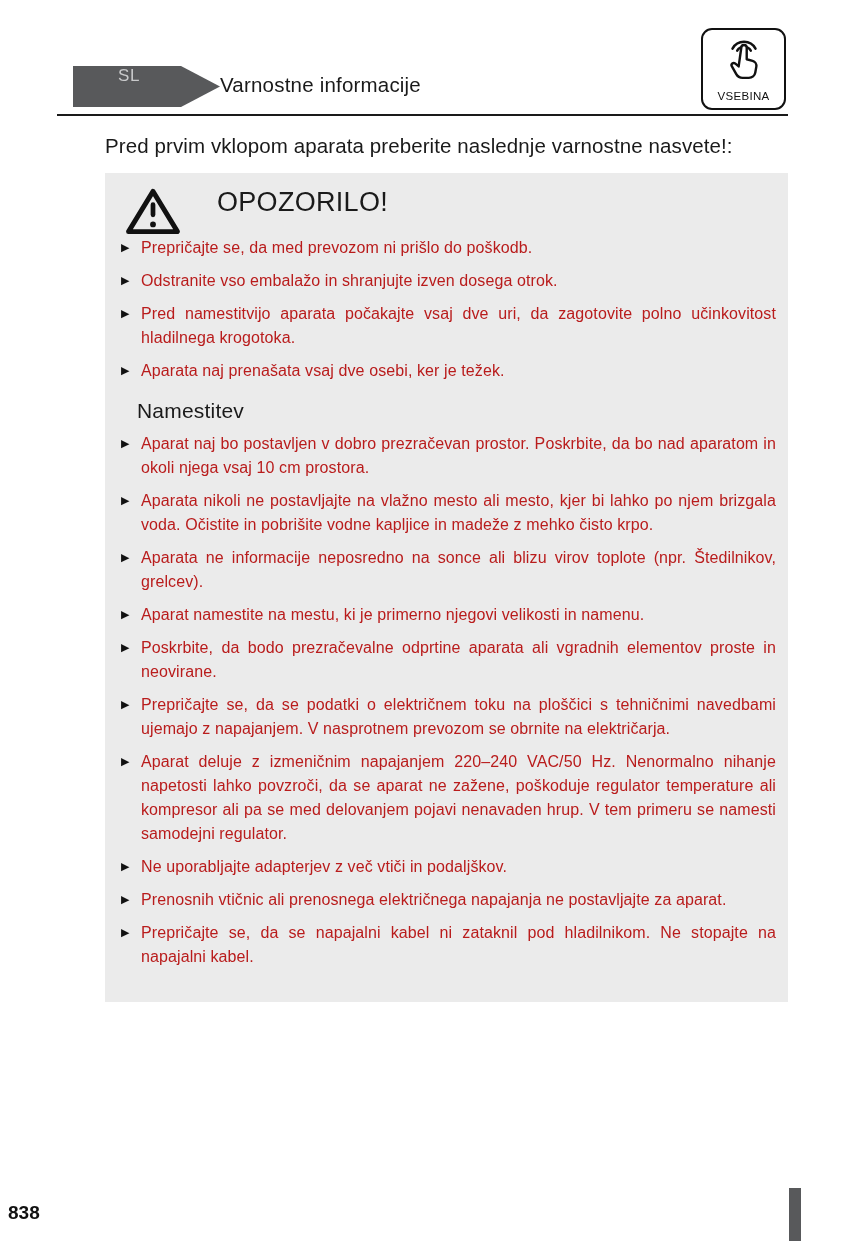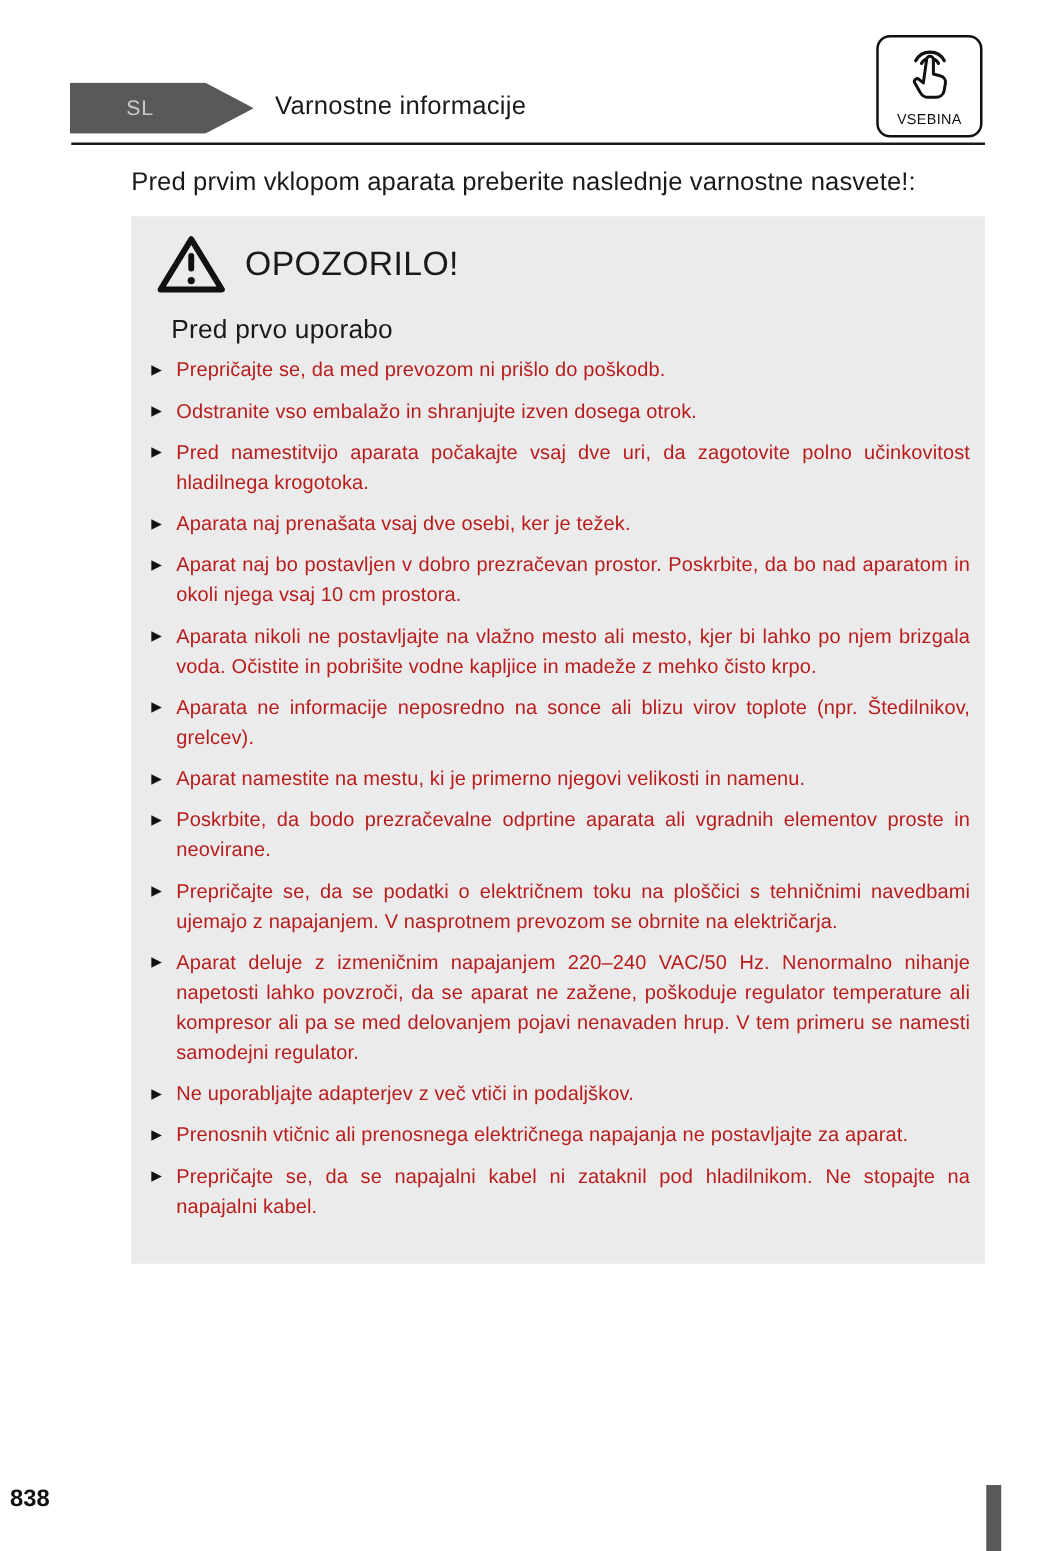--- a/index.html
+++ b/index.html
@@ -7,57 +7,57 @@
   body {
     position:relative;
     background:#fff;
     font-family:"Liberation Sans","DejaVu Sans",sans-serif;
     color:var(--text,#1a1a1a);
     overflow:hidden;
   }
 
   
   .lang-tab {
-    position:absolute; left:56px; top:66px; width:147px; height:41px;
+    position:absolute; left:73px; top:66px; width:147px; height:41px;
     background:var(--tab-gray,#58595b);
     clip-path:polygon(0 0, 108px 0, 100% 50%, 108px 100%, 0 100%);
-    display:flex; align-items:center;
+    display:flex; align-items:flex-start;
   }
   .lang-tab .lang-text { color:#c9cacb; font-size:17px; letter-spacing:.6px; margin-left:45px; }
   .page-title { position:absolute; left:220px; top:73px; font-size:20.5px; font-weight:400; letter-spacing:.2px; }
   .contents-button {
     position:absolute; top:28px; right:59px; width:85px; height:82px;
     border:2.5px solid #111; border-radius:11px; background:#fff;
     display:flex; flex-direction:column; align-items:center; justify-content:flex-end;
     padding-bottom:6px; cursor:pointer;
     font-family:inherit;
   }
   .contents-button svg { position:absolute; top:5px; left:50%; transform:translateX(-50%); }
   .contents-button .contents-label { font-size:11.5px; font-weight:500; letter-spacing:.3px; color:#111; }
   .rule { position:absolute; left:57px; top:114px; width:731px; border-top:2px solid #1a1a1a; }
 
   
   .content { position:absolute; left:57px; top:132px; width:731px;padding-left:48px; }
   .intro { font-size:20.5px; line-height:1.38; font-weight:500; letter-spacing:.1px; }
   .warning-box { margin-top:13px; background:var(--box-gray,#ebebeb); padding:14px 10px 24px 10px; }
-  .warning-head { display:flex; align-items:center; gap:15px; padding-left:10px; }
+  .warning-head { display:flex; gap:36px; padding-left:10px; }
   .warning-title { font-size:27px; font-weight:400; letter-spacing:.3px; }
   .section-heading { font-size:21px; font-weight:500; margin:16px 0 9px 22px; letter-spacing:.2px; }
   .bullet-item { display:flex; margin-bottom:9px; }
   .bullet {
     flex:0 0 26px; font-size:11px; line-height:1;
     padding-top:6px; padding-left:6px; color:#111;
   }
   .bullet-text {
     flex:1; font-size:16px; line-height:24px; text-align:justify;
     letter-spacing:.1px; color:#b91c1c; padding-right:2px;
   }
 
   
-  .page-number { position:absolute; left:8px; bottom:30px; font-size:19px; font-weight:bold; color:#111; }
+  .page-number { position:absolute; left:8px; bottom:17px; font-size:19px; font-weight:bold; color:#111; }
   .edge-tab { position:absolute; left:789px; bottom:0; width:12px; height:53px; background:var(--tab-gray,#58595b); }
 </style>
 </head>
 <body>
 
 <div class="lang-tab">
   <span class="lang-text">SL</span>
 </div>
 
 <h1 class="page-title">Varnostne informacije</h1>
@@ -79,37 +79,37 @@
   <section class="warning-box">
     <div class="warning-head">
       <svg width="56" height="49" viewBox="0 0 64 56" aria-hidden="true">
         <path d="M32 5 L60 51 L4 51 Z" fill="none" stroke="#111" stroke-width="5.5" stroke-linejoin="round"></path>
         <rect x="29.3" y="17.5" width="5.4" height="17" rx="2.7" fill="#111"></rect>
         <circle cx="32" cy="42.8" r="3.3" fill="#111"></circle>
       </svg>
       <span class="warning-title">OPOZORILO!</span>
     </div>
     <div id="sections">
-        <h2 class="section-heading">Pred prvo uporabo</h2>
         <div class="bullet-item">
           <span class="bullet">▶</span>
           <span class="bullet-text">Prepričajte se, da med prevozom ni prišlo do poškodb.</span>
         </div>
         <div class="bullet-item">
           <span class="bullet">▶</span>
           <span class="bullet-text">Odstranite vso embalažo in shranjujte izven dosega otrok.</span>
         </div>
         <div class="bullet-item">
           <span class="bullet">▶</span>
           <span class="bullet-text">Pred namestitvijo aparata počakajte vsaj dve uri, da zagotovite polno učinkovitost hladilnega krogotoka.</span>
         </div>
         <div class="bullet-item">
           <span class="bullet">▶</span>
           <span class="bullet-text">Aparata naj prenašata vsaj dve osebi, ker je težek.</span>
         </div>
+        <h2 class="section-heading">Namestitev</h2>
         <div class="bullet-item">
           <span class="bullet">▶</span>
           <span class="bullet-text">Aparat naj bo postavljen v dobro prezračevan prostor. Poskrbite, da bo nad aparatom in okoli njega vsaj 10 cm prostora.</span>
         </div>
         <div class="bullet-item">
           <span class="bullet">▶</span>
           <span class="bullet-text">Aparata nikoli ne postavljajte na vlažno mesto ali mesto, kjer bi lahko po njem brizgala voda. Očistite in pobrišite vodne kapljice in madeže z mehko čisto krpo.</span>
         </div>
         <div class="bullet-item">
           <span class="bullet">▶</span>

